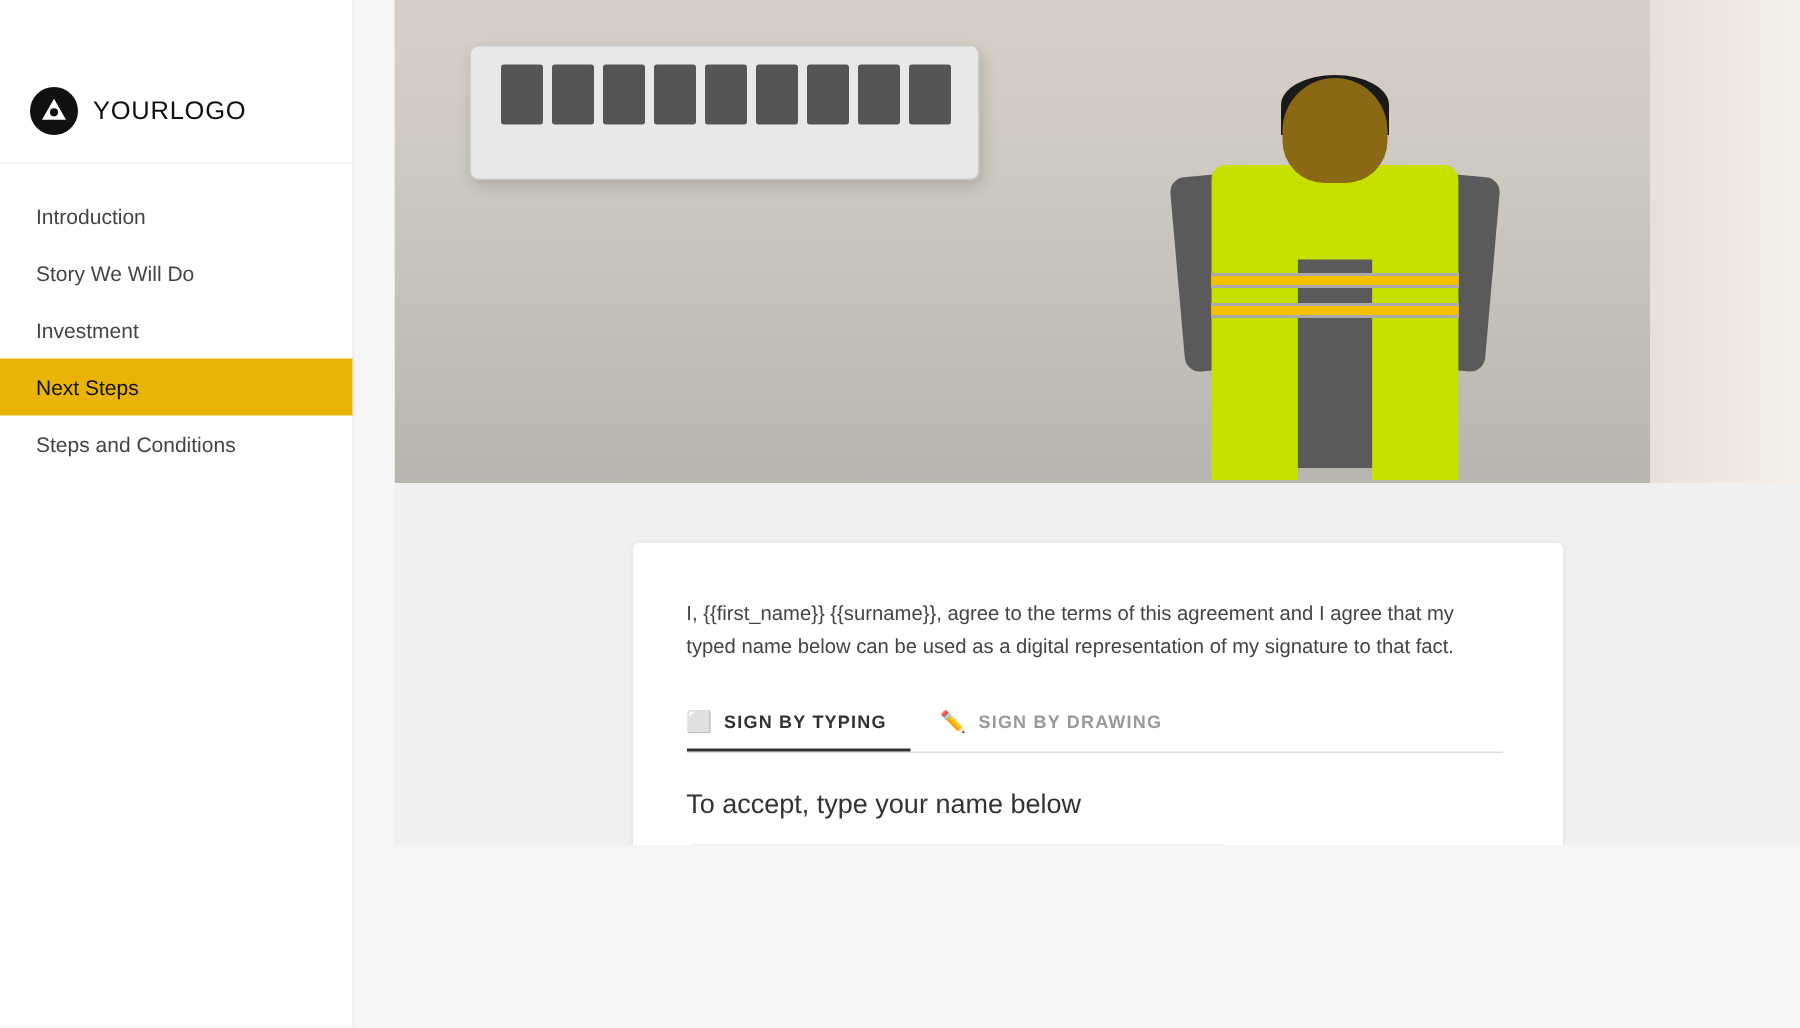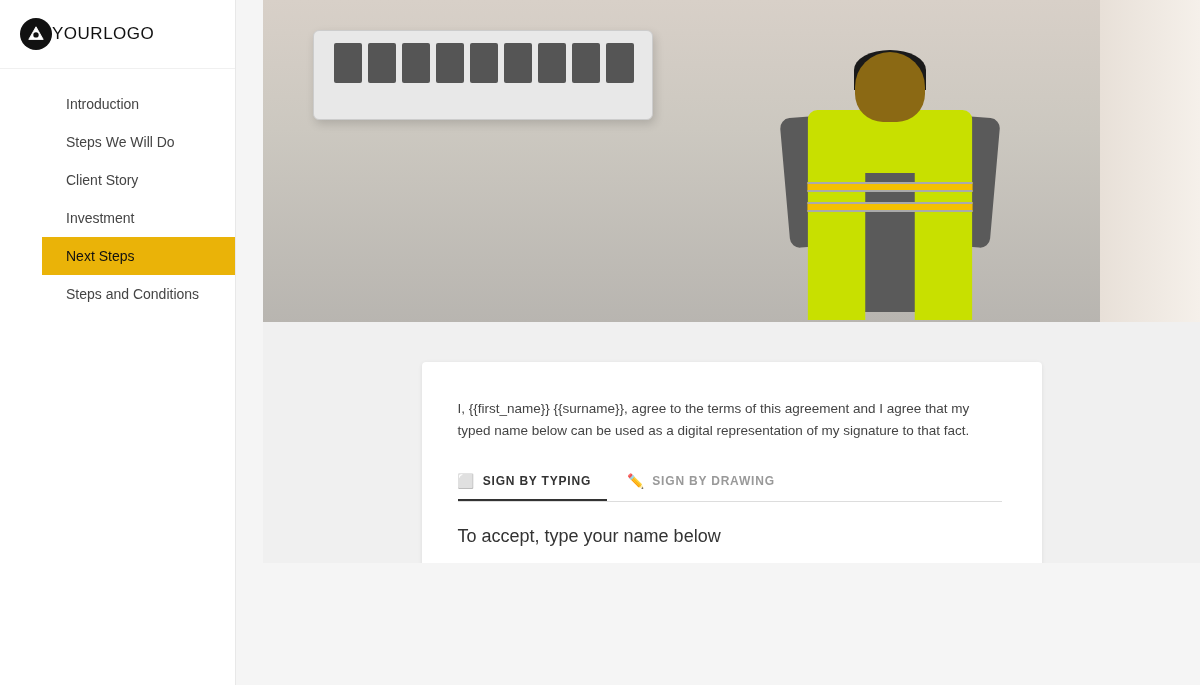--- a/index.html
+++ b/index.html
@@ -12,42 +12,44 @@
       background: #fff;
       height: 685px;
       display: flex;
       flex-direction: column;
       border-right: 1px solid #e8e8e8;
     }
     #logo-area {
       padding: 18px 20px 18px 20px;
       display: flex;
       align-items: center;
+      gap: 10px;
       border-bottom: 1px solid #f0f0f0;
+      margin-top: 40px;
     }
     .logo-icon {
       width: 32px;
       height: 32px;
       background: #111;
       border-radius: 50%;
       display: flex;
       align-items: center;
       justify-content: center;
       flex-shrink: 0;
     }
     .logo-icon svg { width: 18px; height: 18px; }
     .logo-text {
       font-size: 17px;
       font-weight: 700;
       color: #111;
       letter-spacing: 0.5px;
     }
     .logo-text span { font-weight: 400; }
 
-    nav { display: flex; flex-direction: column; padding: 16px 0; margin-left: 42px; }
+    nav { display: flex; flex-direction: column; padding: 16px 0; }
     .nav-item {
       padding: 11px 24px;
       font-size: 14px;
       color: #444;
       cursor: pointer;
       background: transparent;
       border: none;
       text-align: left;
       width: 100%;
     }
@@ -313,22 +315,21 @@
         <polygon points="10,2 18,16 2,16" fill="white" stroke="white" stroke-width="1"></polygon>
         <circle cx="10" cy="11" r="3" fill="#111"></circle>
       </svg>
     </div>
     <div class="logo-text">
       <span>YOUR</span><span>LOGO</span>
     </div>
   </div>
   <nav>
     <button class="nav-item">Introduction</button>
-    <button class="nav-item">Steps We Will Do</button>
-    <button class="nav-item">Client Story</button>
+    <button class="nav-item">Story We Will Do</button>
     <button class="nav-item">Investment</button>
     <button class="nav-item active">Next Steps</button>
     <button class="nav-item">Steps and Conditions</button>
   </nav>
 </aside>
 
 <main id="main">
 
   <div id="hero">
     <div class="hero-image">

